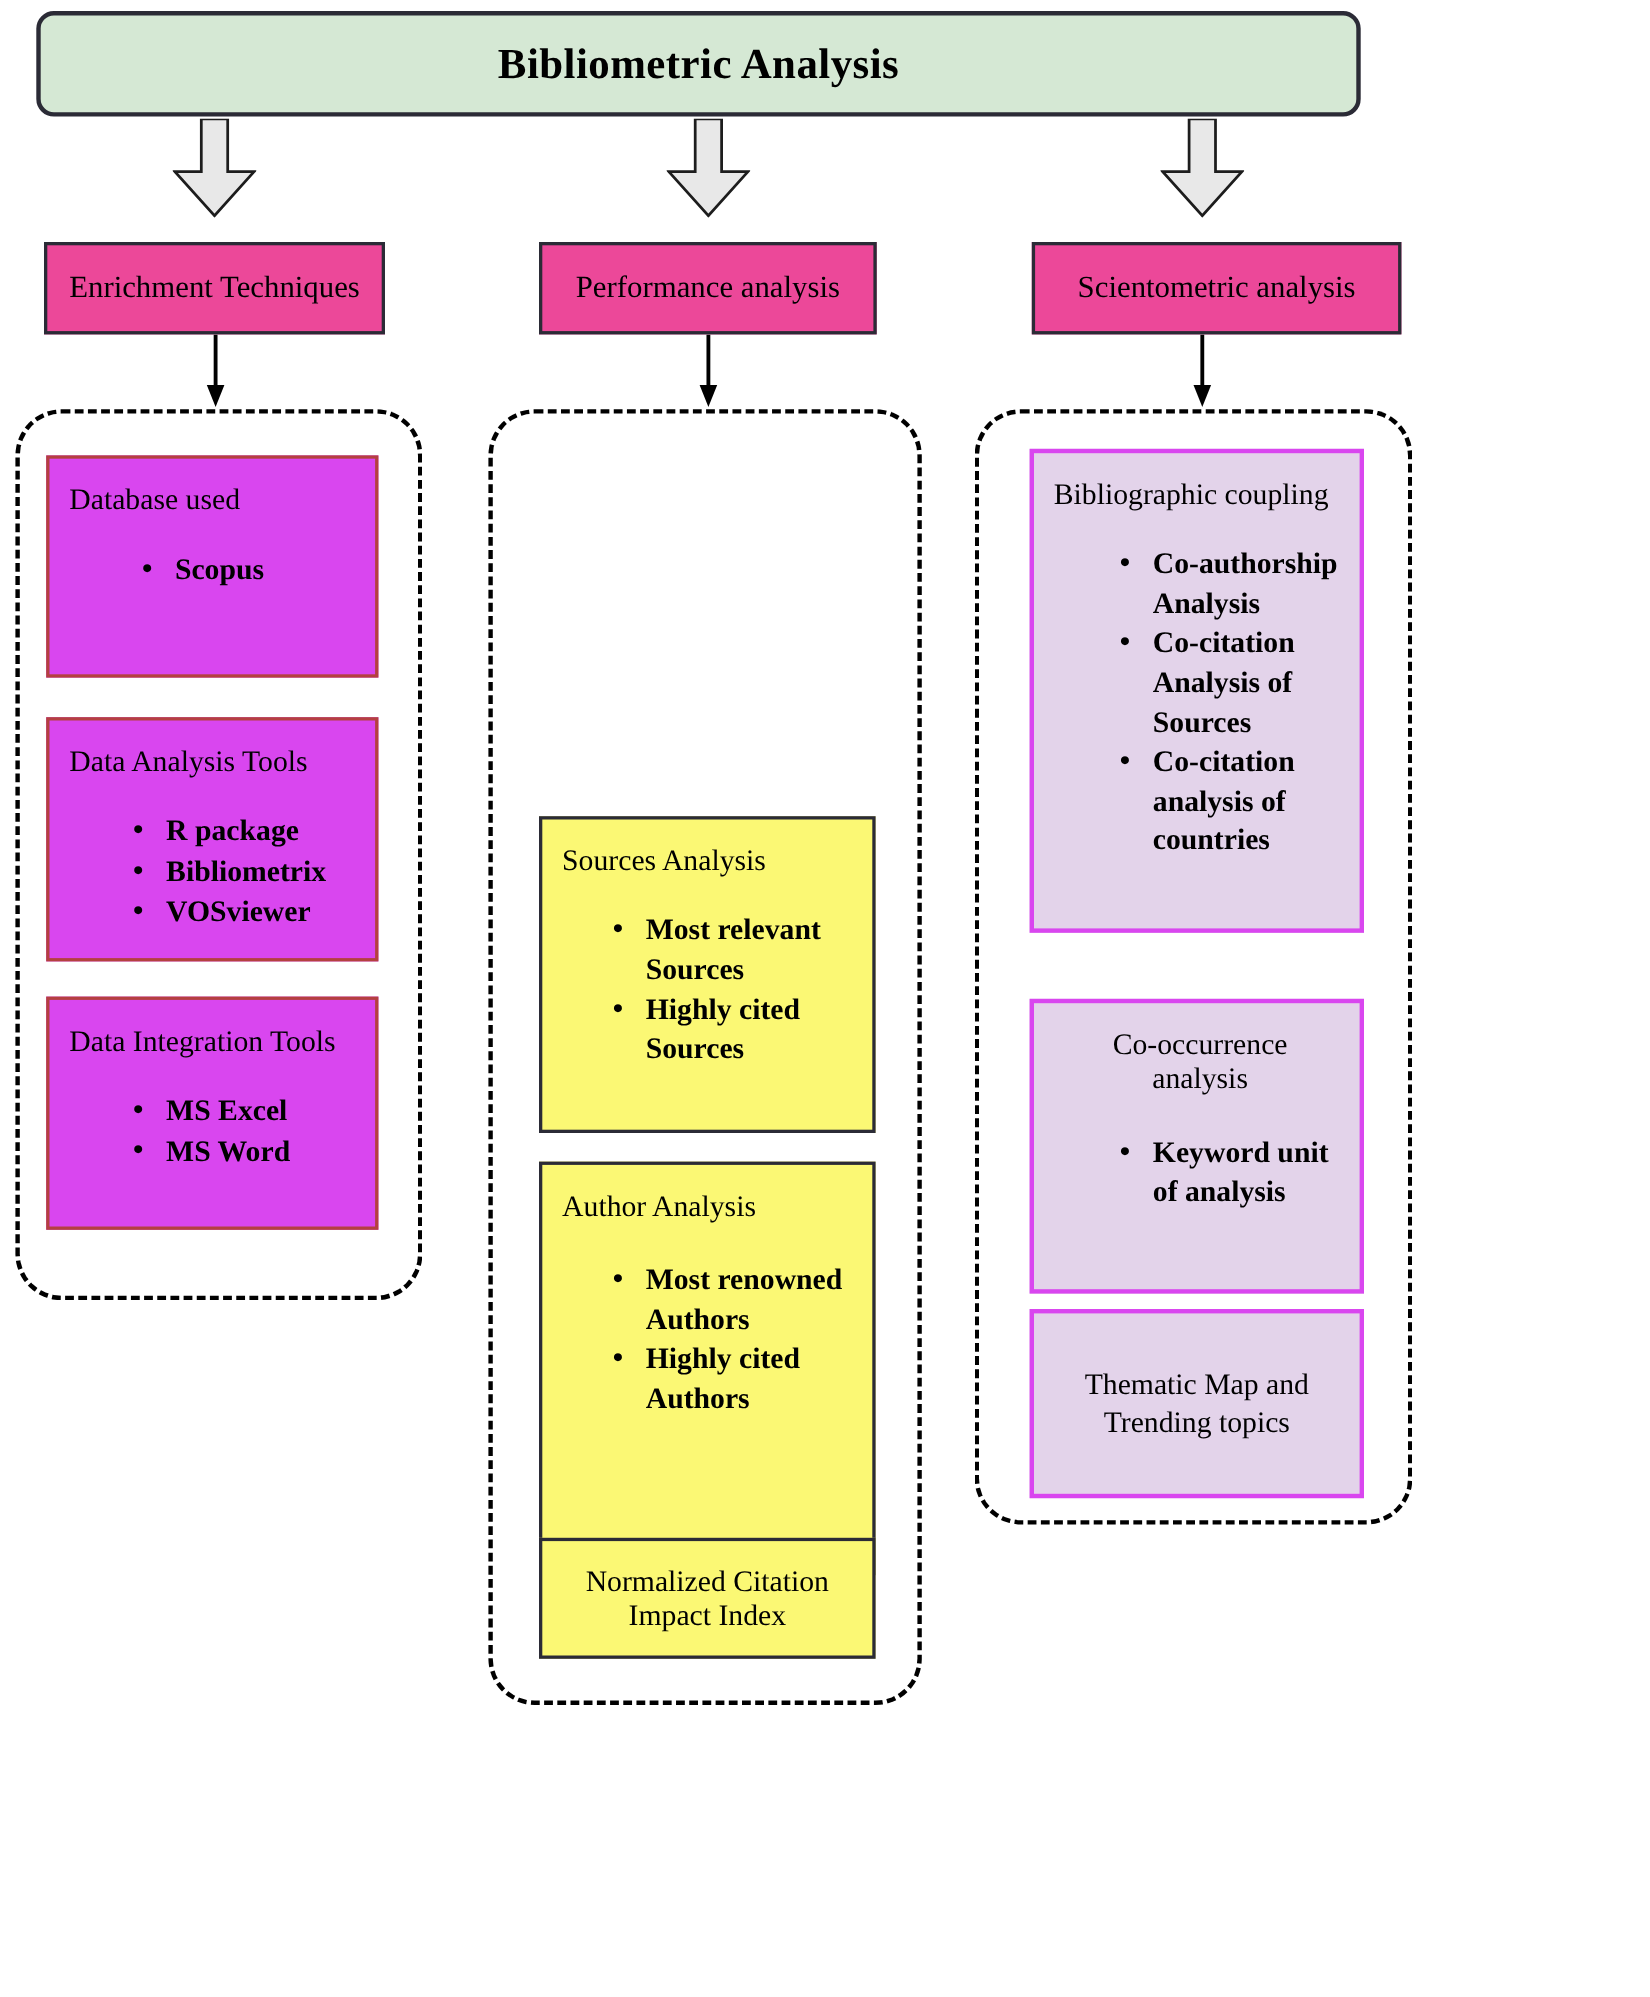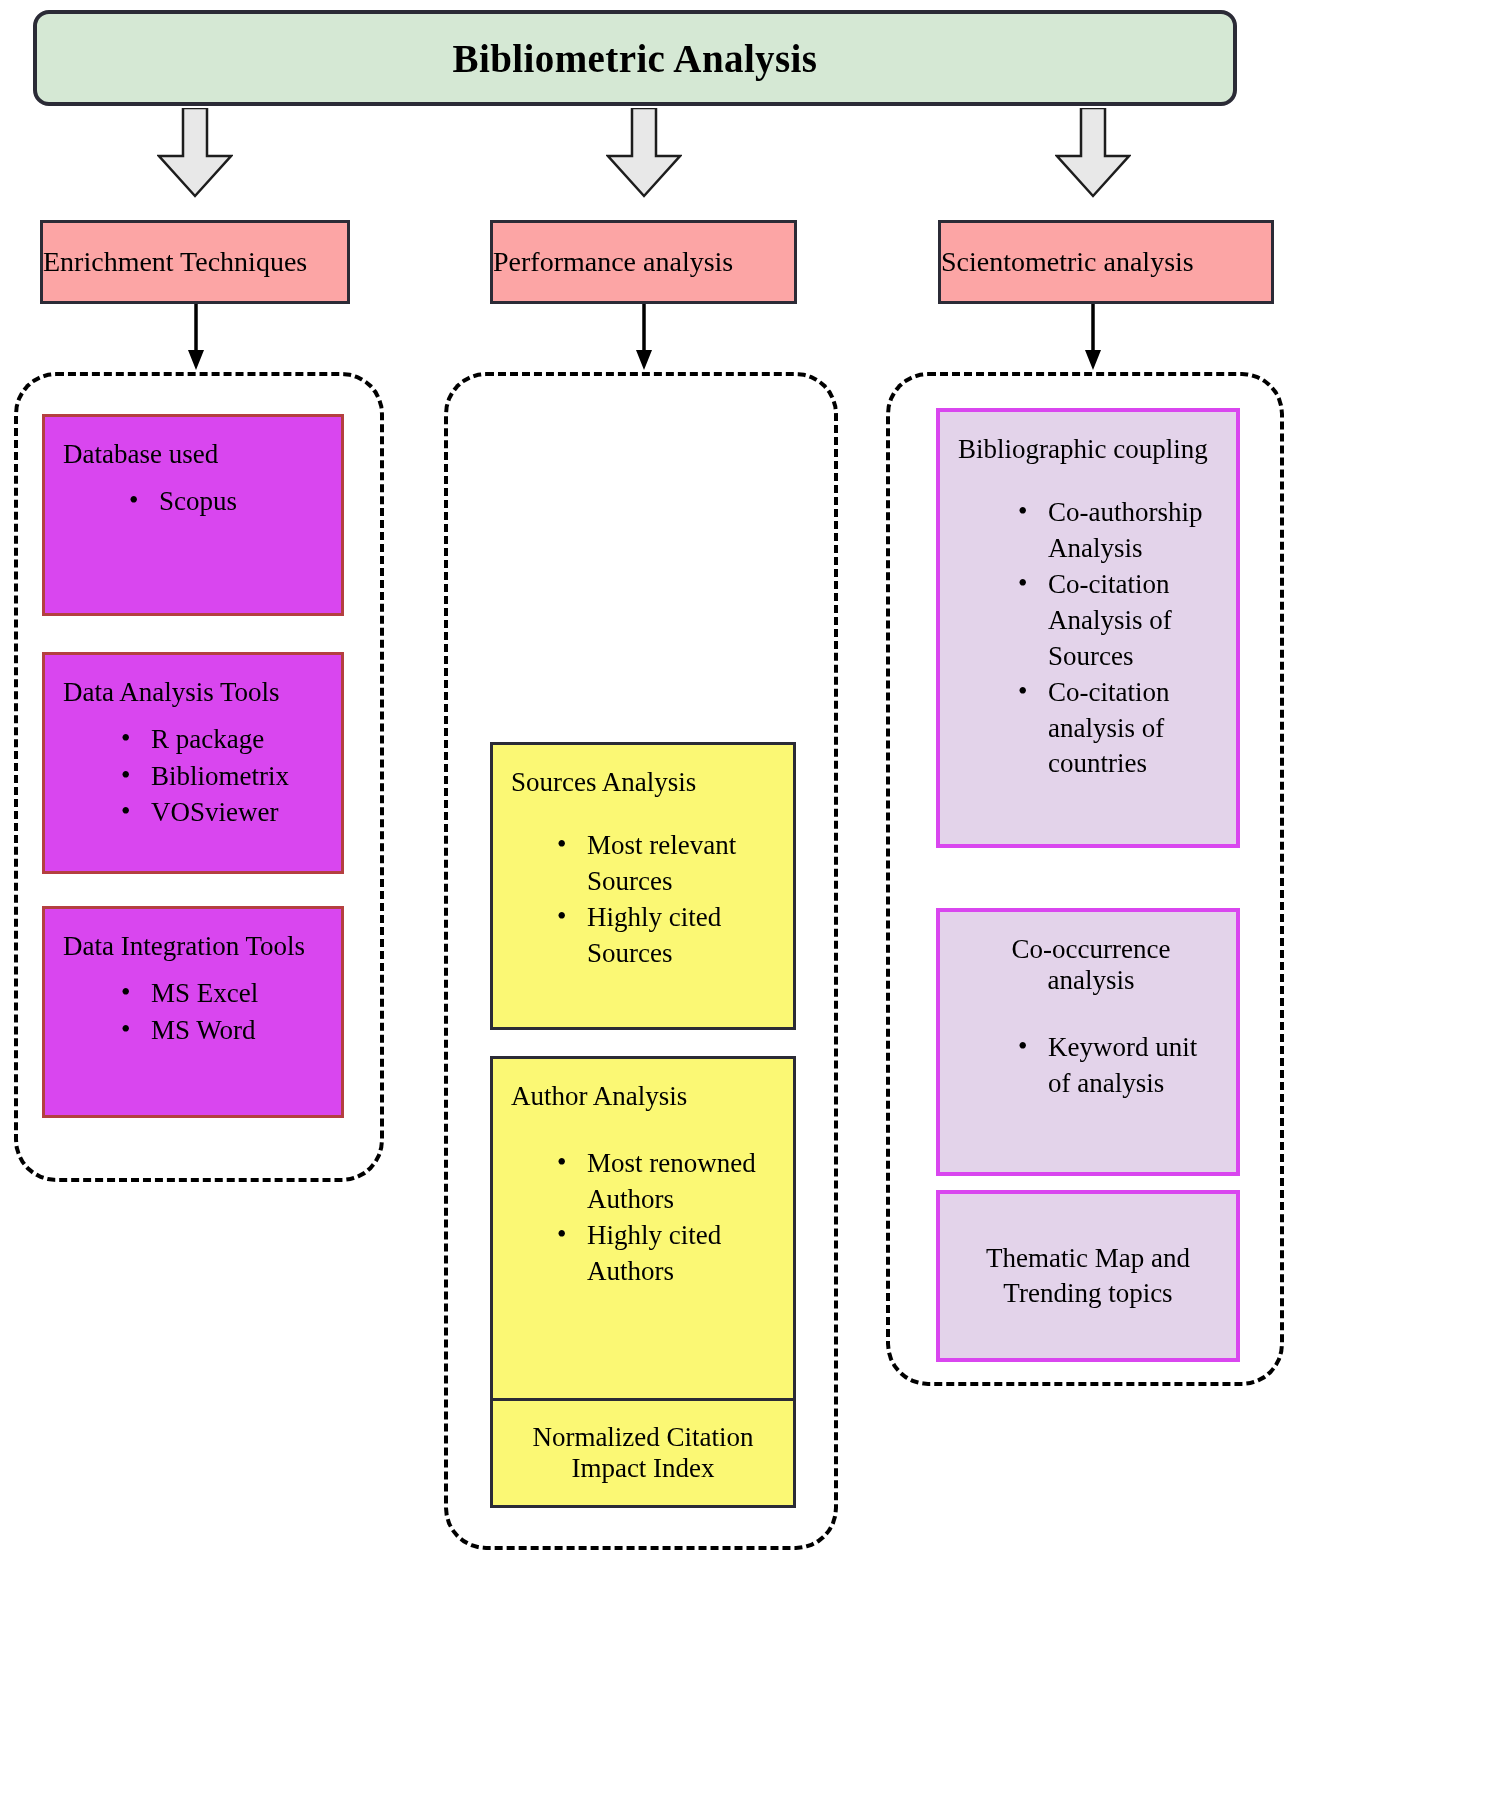--- a/index.html
+++ b/index.html
@@ -45,25 +45,26 @@
     position: absolute;
     width: 76px;
     height: 90px;
   }
   .block-arrow svg { display: block; }
 
   
   .lvl2 {
     position: absolute;
     height: 84px;
-    background: #fca5a5;
+    background: #ec4899;
     border: 3px solid #2b2b36;
     box-sizing: border-box;
     display: flex;
     align-items: center;
+    justify-content: center;
     text-align: center;
   }
   .lvl2 .t { font-size: 28px; line-height: 1.1; }
 
   
   .thin-conn { position: absolute; width: 20px; }
   .thin-conn svg { display: block; }
 
   
   .dash-box {
@@ -90,23 +91,24 @@
   .card.centered {
     display: flex;
     flex-direction: column;
     align-items: flex-start;
     justify-content: center;
     padding: 10px;
     text-align: center;
   }
   .card.centered .hd { margin: 0; }
   .card ul {
-    margin: 14px 0 0 0;
+    margin: 30px 0 0 0;
     padding-left: 66px;
     list-style: none;
+    font-weight: bold;
   }
   .card li {
     font-size: 27px;
     line-height: 1.32;
     position: relative;
     margin-bottom: 1px;
     padding-left: 30px;
   }
   .card li::before {
     content: "\2022";

